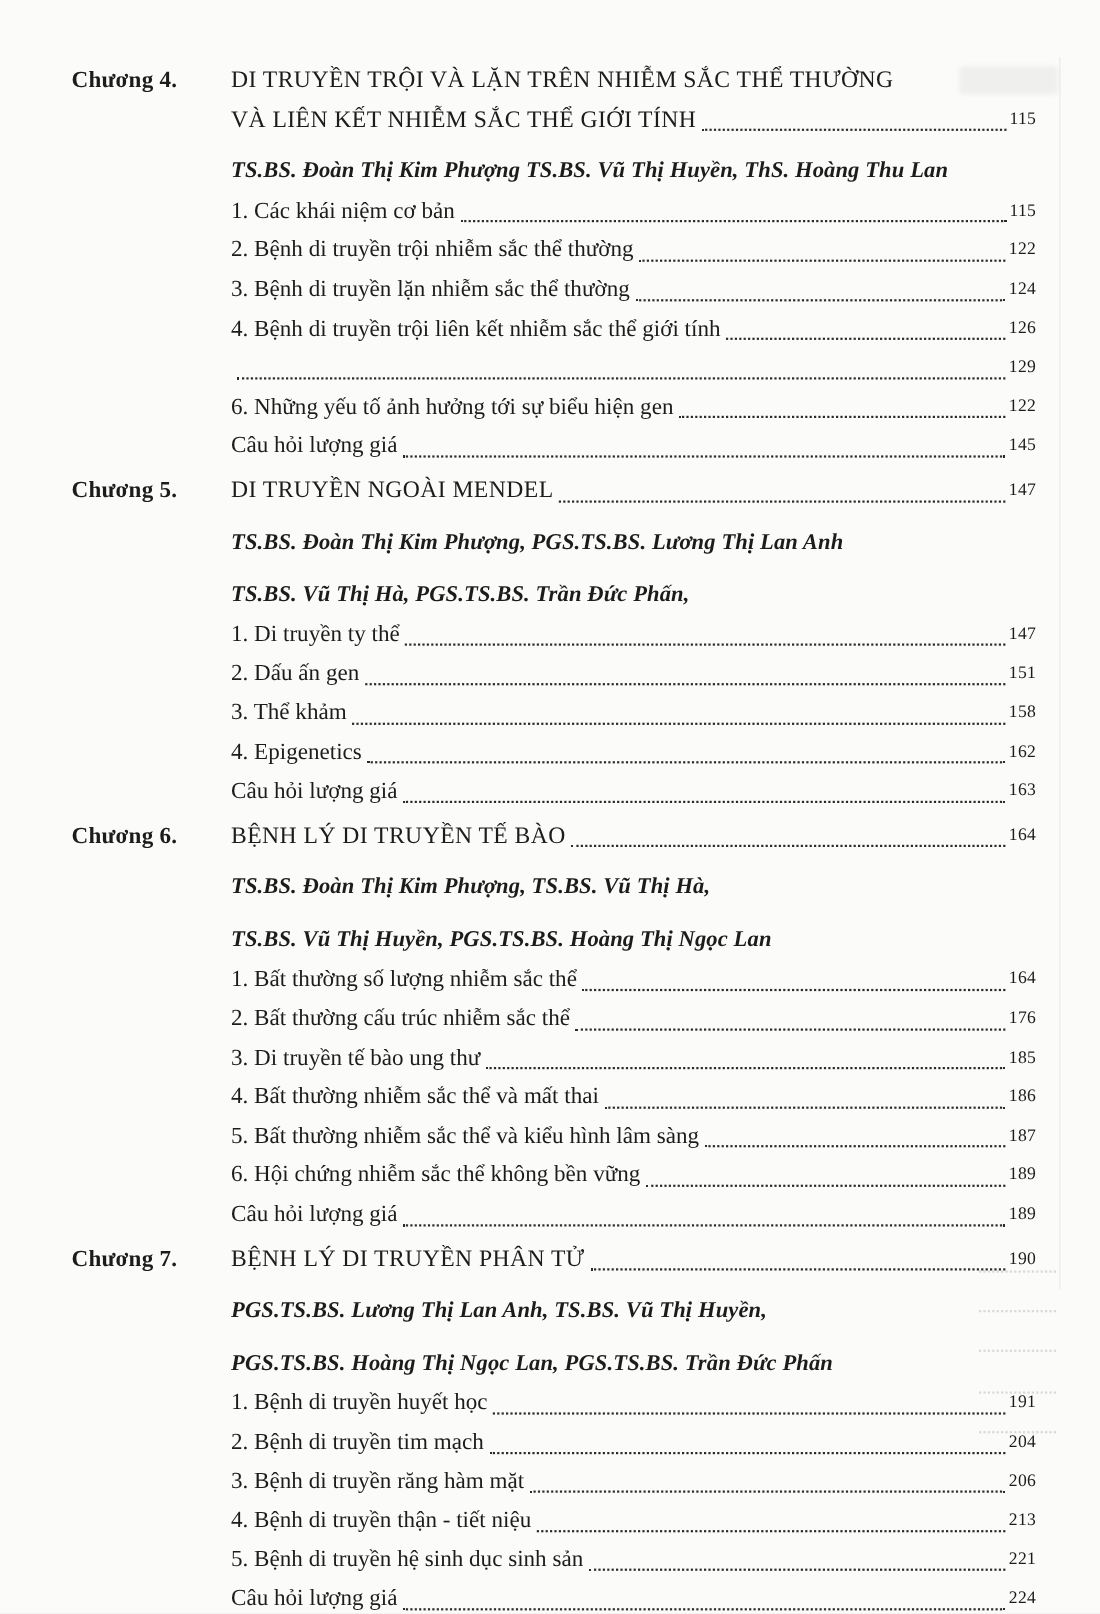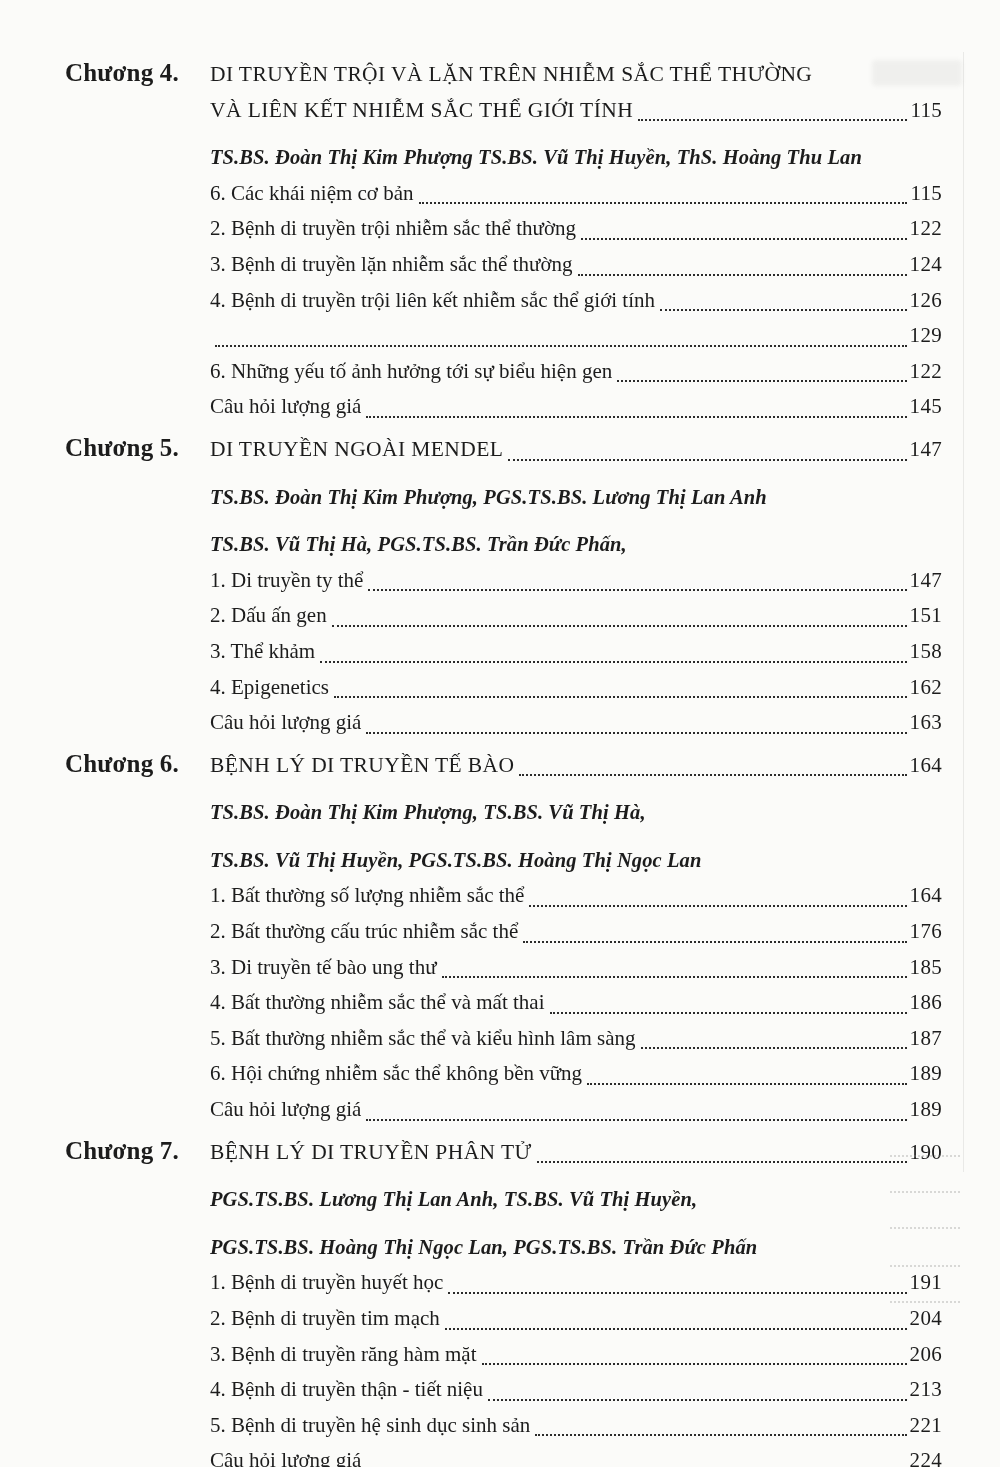--- a/index.html
+++ b/index.html
@@ -24,21 +24,21 @@
   .chapter-block + .chapter-block { margin-top: 5px; }
   .row {
     display: flex;
     align-items: baseline;
     line-height: 35.6px;
     font-size: 21px;
   }
   .label {
     flex: 0 0 145px;
     font-weight: 700;
-    font-size: 25px;
+    font-size: 21px;
     letter-spacing: 0.2px;
   }
   .content {
     flex: 1 1 auto;
     display: flex;
     align-items: flex-end;
     min-width: 0;
   }
   .title-row .content { letter-spacing: 0.4px; }
   .title-text {
@@ -58,21 +58,21 @@
   }
   .dots {
     flex: 1 1 auto;
     min-width: 18px;
     border-bottom: 2.4px dotted #2b2b2b;
     align-self: flex-end;
     margin: 0 3px 7px 5px;
   }
   .page-num {
     flex: 0 0 auto;
-    font-size: 21px;
+    font-size: 16px;
     letter-spacing: 0.3px;
   }
   .footer {
     margin-top: 26px;
     text-align: right;
     font-size: 22px;
     padding-right: 4px;
   }
   
   .artifact-vline {
@@ -134,21 +134,21 @@
             <span class="page-num">115</span>
           </div>
         </div>
         <div class="row">
           <div class="label"></div>
           <div class="content authors">TS.BS. Đoàn Thị Kim Phượng TS.BS. Vũ Thị Huyền, ThS. Hoàng Thu Lan</div>
         </div>
         <div class="row">
           <div class="label"></div>
           <div class="content">
-            <span class="entry-text">6. Các khái niệm cơ bản</span>
+            <span class="entry-text">1. Các khái niệm cơ bản</span>
             <span class="dots"></span>
             <span class="page-num">115</span>
           </div>
         </div>
         <div class="row">
           <div class="label"></div>
           <div class="content">
             <span class="entry-text">2. Bệnh di truyền trội nhiễm sắc thể thường</span>
             <span class="dots"></span>
             <span class="page-num">122</span>

